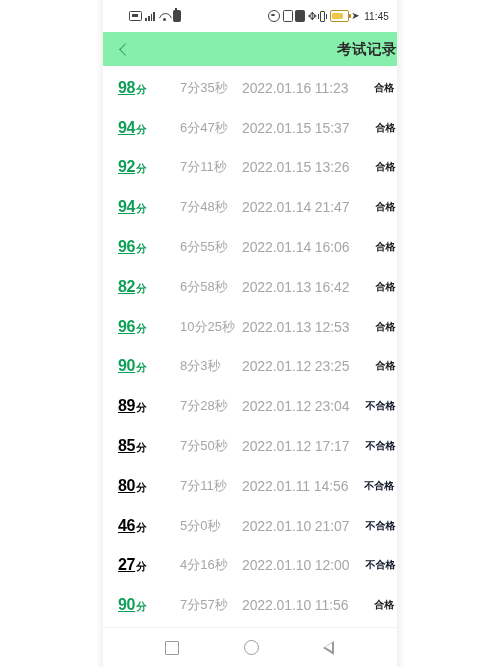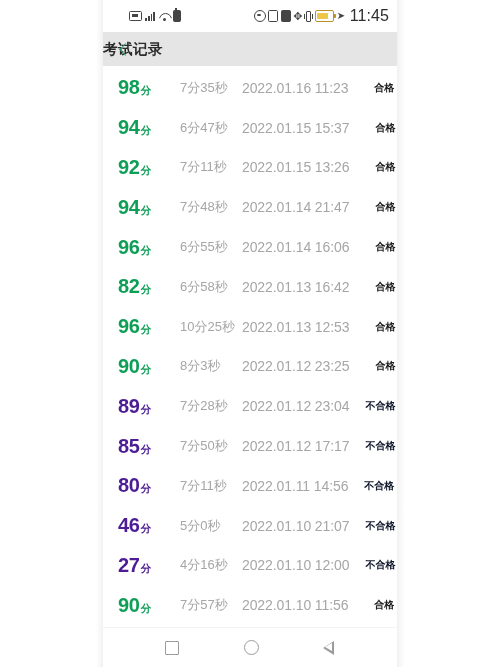--- a/index.html
+++ b/index.html
@@ -60,21 +60,21 @@
     align-items: center;
     gap: 3px;
   }
   .sb-right { gap: 2.5px; }
   .sb-ico {
     display: inline-block;
     color: #3a3a3a;
     line-height: 1;
   }
   .sb-time {
-    font-size: 16px;
+    font-size: 10px;
     color: #2e2e2e;
     margin-left: 2px;
     letter-spacing: 0.1px;
   }
   .ico-hd {
     width: 11px; height: 8px;
     border: 1.2px solid #444;
     border-radius: 1.5px;
     position: relative;
   }
@@ -173,22 +173,22 @@
     transform: rotate(0deg);
   }
 
   
   .titlebar {
     flex: 0 0 34px;
     height: 34px;
     position: relative;
     display: flex;
     align-items: center;
-    justify-content: flex-start;
-    background: #e5e5e5;
+    justify-content: flex-end;
+    background: #86efac;
   }
   .back-btn {
     position: absolute;
     left: 10px;
     top: 50%;
     transform: translateY(-50%);
     width: 22px; height: 22px;
     display:flex; align-items:center; justify-content:center;
     cursor: pointer;
   }
@@ -220,23 +220,24 @@
     padding: 0 14px 0 15px;
     box-sizing: border-box;
   }
   .c-score {
     flex: 0 0 62px;
     white-space: nowrap;
     display: flex;
     align-items: baseline;
   }
   .score-num {
-    font-size: 20px;
+    font-size: 16px;
     font-weight: bold;
     letter-spacing: -0.3px;
+    text-decoration: underline;
   }
   .score-unit {
     font-size: 10.5px;
     font-weight: bold;
     margin-left: 1px;
   }
   .c-dur {
     flex: 0 0 62px;
     font-size: 13px;
     color: #a6a6a6;
@@ -251,21 +252,21 @@
   }
   .c-status {
     flex: 0 0 46px;
     text-align: right;
     font-size: 10px;
     font-weight: bold;
     white-space: nowrap;
   }
   .pass  { color: #0e9f57; }
   .pass-label { color: #1c1c1c; }
-  .fail  { color: #4c1d95; }
+  .fail  { color: #000000; }
   .fail-label { color: #0f172a; }
 
   
   .navbar {
     flex: 0 0 40px;
     height: 40px;
     display: flex;
     align-items: center;
     justify-content: space-around;
     background: #ffffff;

